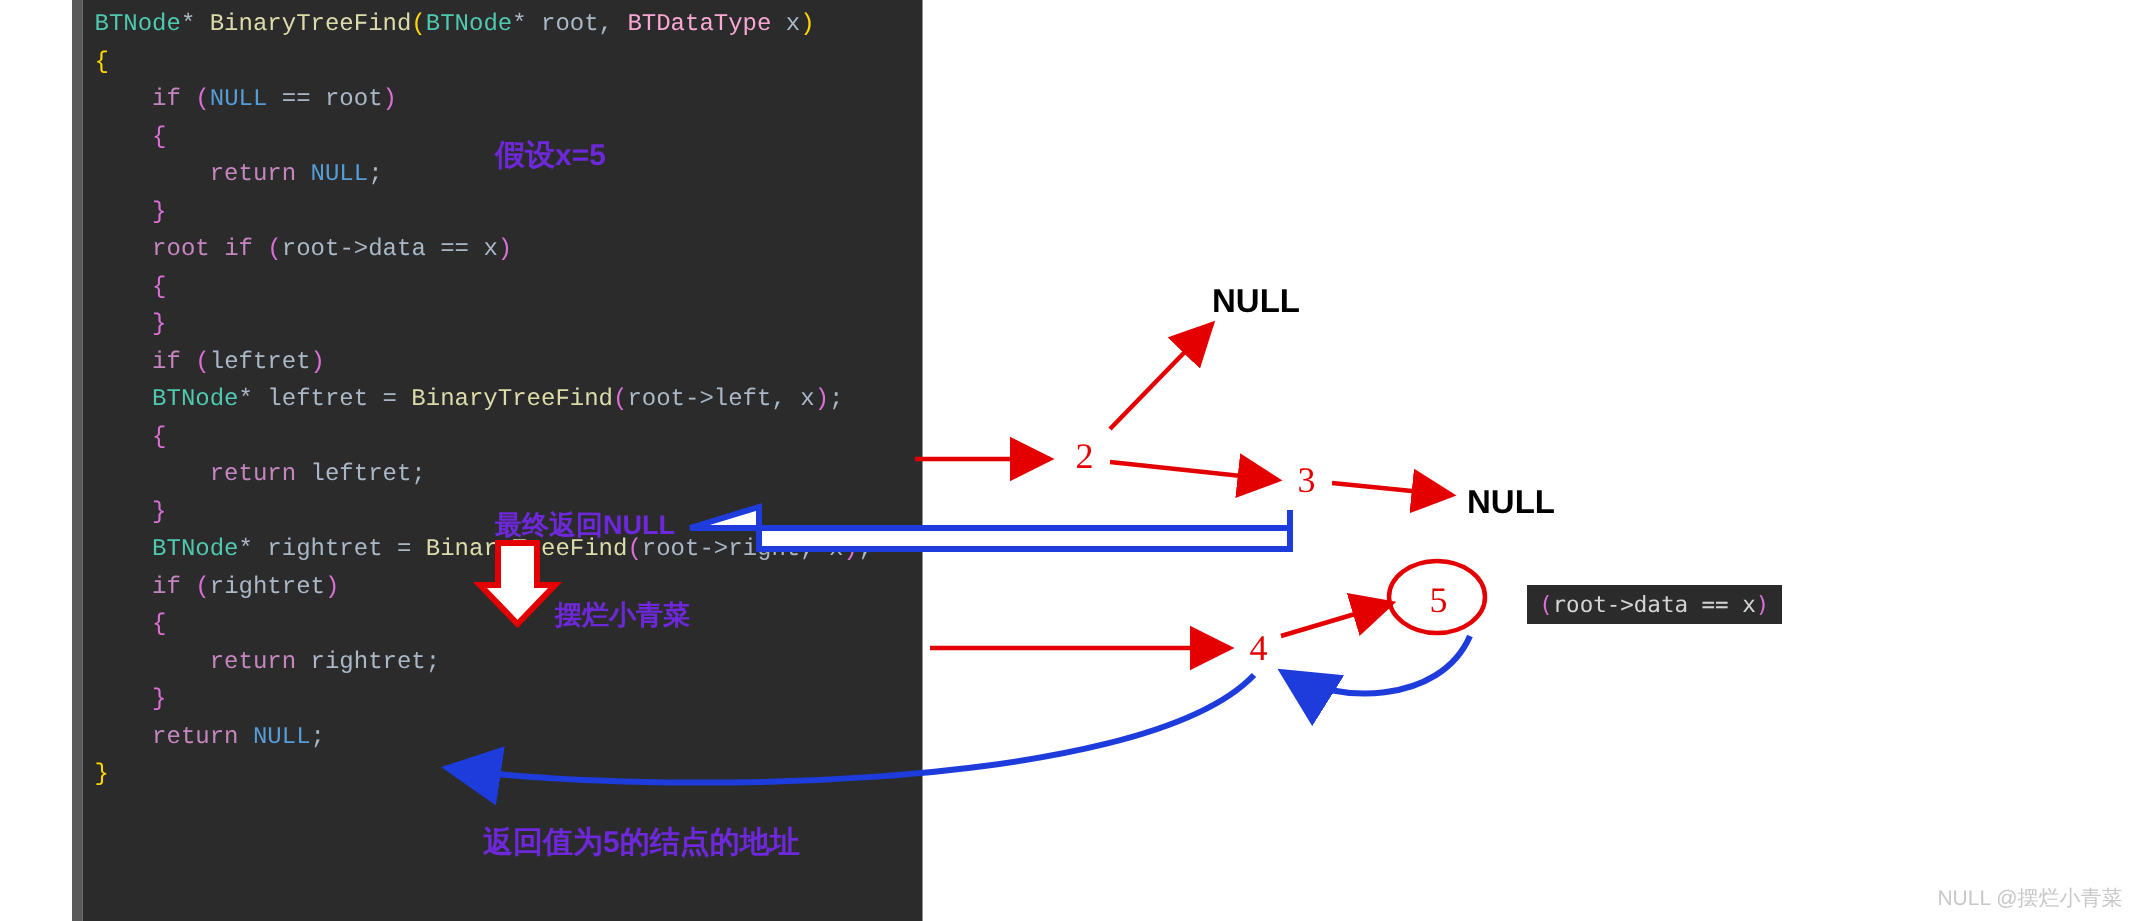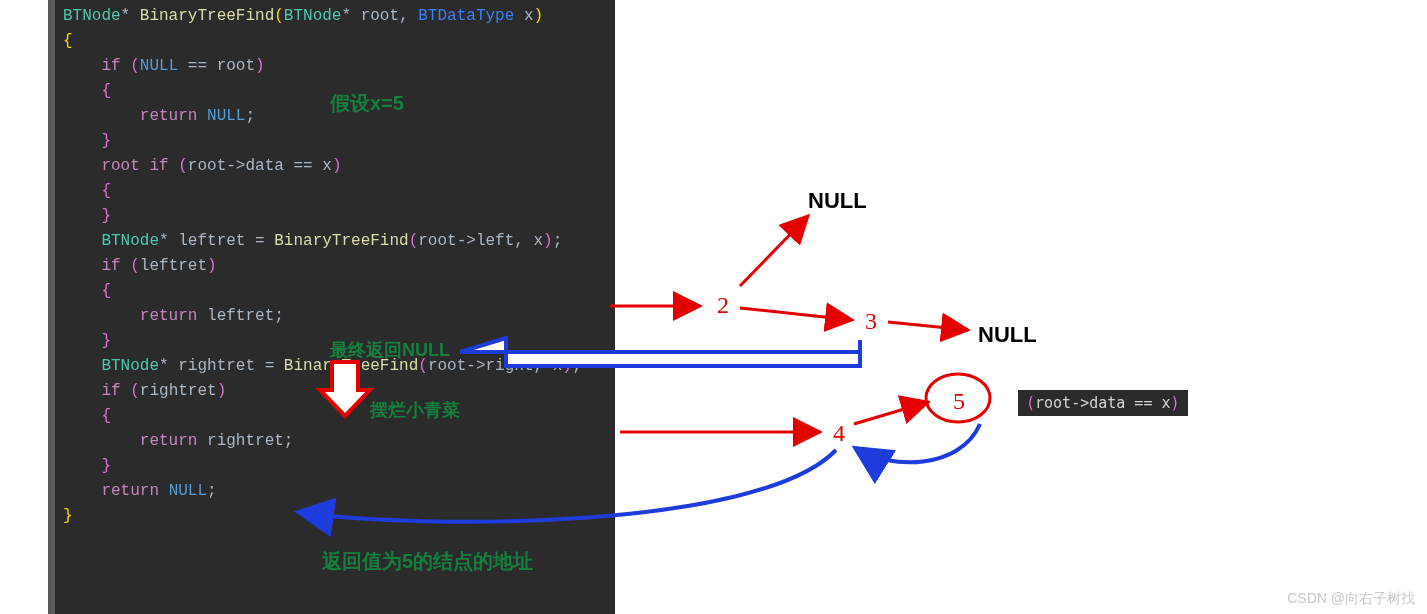--- a/index.html
+++ b/index.html
@@ -29,32 +29,32 @@
     position: absolute;
     left: 48px;
     top: 0;
     width: 7px;
     height: 614px;
     background: #5a5a5a;
   }
   .line { white-space: pre; padding-left: 8px;}
   .kw { color: #c586c0; }
   .type { color: #4ec9b0; }   
-  .type2 { color: #3b82f6; }  
+  .type2 { color: #f9a8d4; }  
   .fn { color: #dcdcaa; }
   .br { color: #ffd700; }     
   .br2 { color: #da70d6; }
   .nullkw { color: #569cd6; }
 
   
   .anno {
     position: absolute;
     font-family: "Microsoft YaHei", "SimHei", sans-serif;
     font-weight: bold;
-    color: #15803d;
+    color: #6d28d9;
     font-size: 20px;
   }
   .nulltxt {
     position: absolute;
     font-family: Arial, sans-serif;
     font-weight: 900;
     color: #000;
     font-size: 22px;
   }
   .nodenum {
@@ -95,22 +95,22 @@
 <div class="code-panel">
 <div class="line"><span class="type">BTNode</span>* <span class="fn">BinaryTreeFind</span><span class="br">(</span><span class="type">BTNode</span>* root, <span class="type2">BTDataType</span> x<span class="br">)</span></div>
 <div class="line"><span class="br">{</span></div>
 <div class="line">    <span class="kw">if</span> <span class="br2">(</span><span class="nullkw">NULL</span> == root<span class="br2">)</span></div>
 <div class="line">    <span class="br2">{</span></div>
 <div class="line">        <span class="kw">return</span> <span class="nullkw">NULL</span>;</div>
 <div class="line">    <span class="br2">}</span></div>
 <div class="line">    <span class="kw">root</span> <span class="kw">if</span> <span class="br2">(</span>root-&gt;data == x<span class="br2">)</span></div>
 <div class="line">    <span class="br2">{</span></div>
 <div class="line">    <span class="br2">}</span></div>
+<div class="line">    <span class="kw">if</span> <span class="br2">(</span>leftret<span class="br2">)</span></div>
 <div class="line">    <span class="type">BTNode</span>* leftret = <span class="fn">BinaryTreeFind</span><span class="br2">(</span>root-&gt;left, x<span class="br2">)</span>;</div>
-<div class="line">    <span class="kw">if</span> <span class="br2">(</span>leftret<span class="br2">)</span></div>
 <div class="line">    <span class="br2">{</span></div>
 <div class="line">        <span class="kw">return</span> leftret;</div>
 <div class="line">    <span class="br2">}</span></div>
 <div class="line">    <span class="type">BTNode</span>* rightret = <span class="fn">BinaryTreeFind</span><span class="br2">(</span>root-&gt;right, x<span class="br2">)</span>;</div>
 <div class="line">    <span class="kw">if</span> <span class="br2">(</span>rightret<span class="br2">)</span></div>
 <div class="line">    <span class="br2">{</span></div>
 <div class="line">        <span class="kw">return</span> rightret;</div>
 <div class="line">    <span class="br2">}</span></div>
 <div class="line">    <span class="kw">return</span> <span class="nullkw">NULL</span>;</div>
 <div class="line"><span class="br">}</span></div>
@@ -124,21 +124,21 @@
 <div class="nulltxt" style="left:808px; top:188px;">NULL</div>
 <div class="nulltxt" style="left:978px; top:322px;">NULL</div>
 
 <div class="nodenum" style="left:717px; top:292px;">2</div>
 <div class="nodenum" style="left:865px; top:308px;">3</div>
 <div class="nodenum" style="left:833px; top:420px;">4</div>
 <div class="nodenum" style="left:953px; top:388px;">5</div>
 
 <div class="inline-code" style="left:1018px; top:390px;"><span class="br2">(</span>root-&gt;data == x<span class="br2">)</span></div>
 
-<div class="watermark">CSDN @向右子树找</div>
+<div class="watermark">NULL @摆烂小青菜</div>
 
 <svg class="overlay">
   <defs>
     <marker id="redArrow" markerWidth="12" markerHeight="12" refX="9" refY="5" orient="auto">
       <path d="M0,0 L10,5 L0,10 z" fill="#e40000"></path>
     </marker>
     <marker id="blueArrow" markerWidth="12" markerHeight="12" refX="9" refY="5" orient="auto">
       <path d="M0,0 L10,5 L0,10 z" fill="#1e3bdc"></path>
     </marker>
   </defs>

